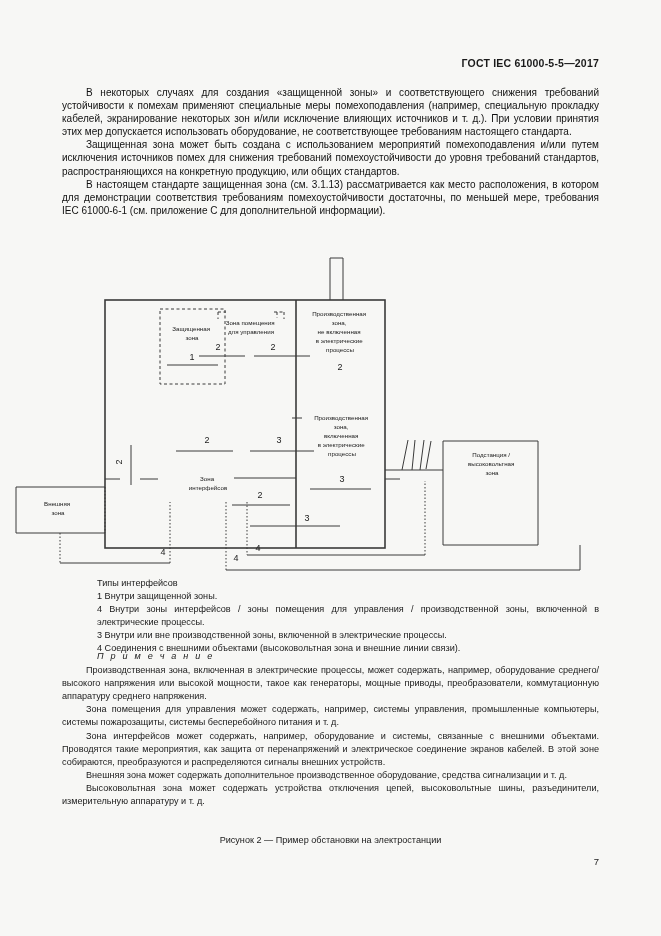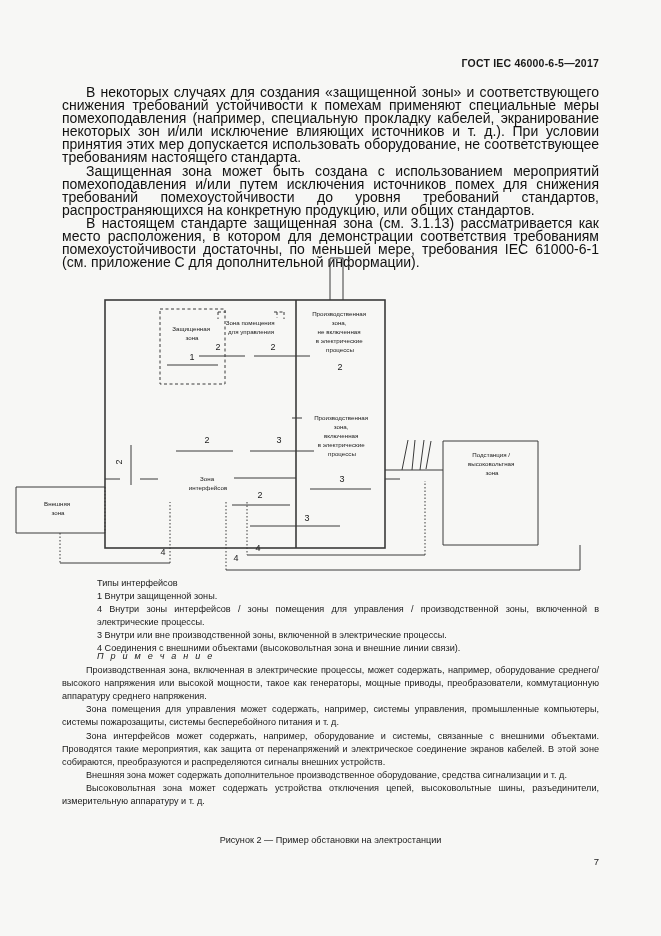--- a/index.html
+++ b/index.html
@@ -27,21 +27,21 @@
     font-size: 10.5px;
     font-weight: bold;
     letter-spacing: 0.2px;
     white-space: nowrap;
   }
   .body-text {
     position: absolute;
     left: 62px;
     right: 62px;
     top: 86px;
-    font-size: 14px;
+    font-size: 10px;
     line-height: 13.1px;
     text-align: justify;
     text-justify: inter-word;
     color: #111;
   }
   .body-text p {
     margin: 0;
     text-indent: 24px;
   }
   
@@ -100,21 +100,21 @@
     right: 62px;
     top: 856px;
     font-size: 9.5px;
   }
 </style>
 </head>
 <body>
 
 <div class="page">
 
-  <div class="header">ГОСТ IEC 46000-6-5—2017</div>
+  <div class="header">ГОСТ IEC 61000-5-5—2017</div>
 
   <div class="body-text">
     <p>В некоторых случаях для создания «защищенной зоны» и соответствующего снижения требований устойчивости к помехам применяют специальные меры помехоподавления (например, специальную прокладку кабелей, экранирование некоторых зон и/или исключение влияющих источников и т. д.). При условии принятия этих мер допускается использовать оборудование, не соответствующее требованиям настоящего стандарта.</p>
     <p>Защищенная зона может быть создана с использованием мероприятий помехоподавления и/или путем исключения источников помех для снижения требований помехоустойчивости до уровня требований стандартов, распространяющихся на конкретную продукцию, или общих стандартов.</p>
     <p>В настоящем стандарте защищенная зона (см. 3.1.13) рассматривается как место расположения, в котором для демонстрации соответствия требованиям помехоустойчивости достаточны, по меньшей мере, требования IEC 61000-6-1 (см. приложение C для дополнительной информации).</p>
   </div>
 
   <div class="figure">
     <svg width="661" height="320" viewBox="0 0 661 320" xmlns="http://www.w3.org/2000/svg">
       <style>

